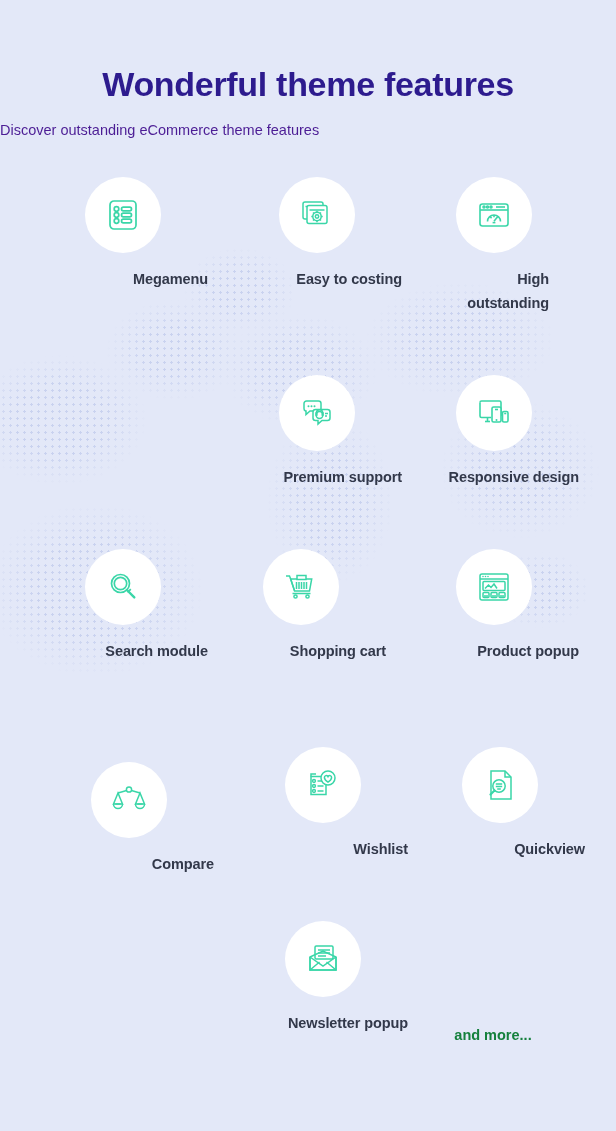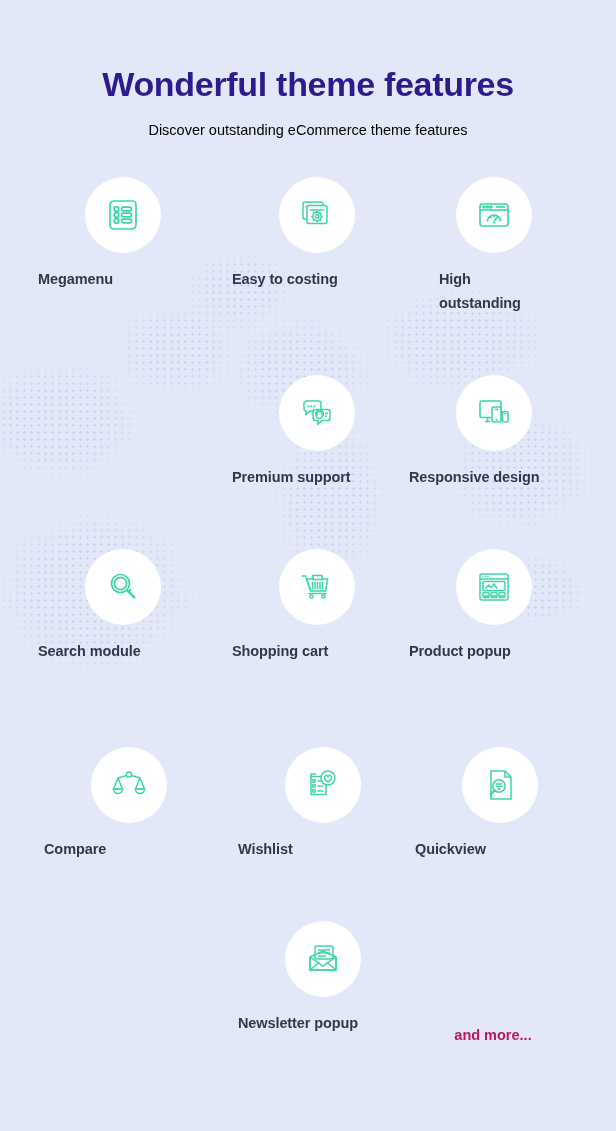--- a/index.html
+++ b/index.html
@@ -43,47 +43,46 @@
     text-align:center;
     color:#2d1b8e;
     font-size:34px;
     font-weight:700;
     letter-spacing:-0.3px;
     margin:0;
     padding-top:64px;
     line-height:40px;
   }
   .sub{
-    text-align:center;
-    color:#000000;
+    color:#4c1d95;
     font-size:14.5px;
     line-height:25px;
     margin:14px 0 0 0;
     font-weight:400;
   }
 
   .grid{position:relative;width:616px;height:900px;margin-top:6px;}
-  .cell{position:absolute;width:170px;text-align:left;}
+  .cell{position:absolute;width:170px;text-align:right;}
   .circle{
     width:76px;height:76px;border-radius:50%;
     background:#ffffff;
     margin:0 auto;
     display:flex;align-items:center;justify-content:center;
   }
   .label{
     margin-top:14px;
     color:#32384a;
     font-size:14.5px;
     font-weight:700;
     line-height:24px;
     letter-spacing:-0.1px;
   }
   .textonly{
     position:absolute;width:170px;text-align:center;
-    color:#be185d;font-size:14.5px;font-weight:700;
+    color:#15803d;font-size:14.5px;font-weight:700;
   }
   svg{display:block;}
 </style>
 </head>
 <body>
 
 <div class="dots"></div>
 
 <div class="wrap">
 
@@ -192,21 +191,21 @@
             <circle cx="17.5" cy="16.5" r="9"></circle>
             <circle cx="17.5" cy="16.5" r="6.2"></circle>
             <path d="M23.9 23l7.4 7.4" stroke-width="2.4" stroke-linecap="round"></path>
             <path d="M24.6 25.4l3.2-3.2"></path>
           </svg>
         </span>
       </div>
       <div class="label">Search module</div>
     </div>
 
-    <div class="cell" style="left:232px;top:400px;">
+    <div class="cell" style="left:216px;top:400px;">
       <div class="circle">
         <span>
           <svg width="40" height="40" viewBox="0 0 40 40" fill="none" stroke="#3ad6a8" stroke-width="1.5">
             <path d="M5 9h3.5l1.2 3"></path>
             <path d="M9.7 12h21l-2.2 12H13.6z"></path>
             <path d="M13.6 24l-4-12"></path>
             <path d="M11.5 26.5h18"></path>
             <circle cx="14.5" cy="29.5" r="1.6"></circle>
             <circle cx="26.5" cy="29.5" r="1.6"></circle>
             <rect x="16" y="8.5" width="9" height="4" fill="#fff"></rect>
@@ -229,21 +228,21 @@
             <rect x="9" y="25.5" width="6" height="5" rx="1"></rect>
             <rect x="17" y="25.5" width="6" height="5" rx="1"></rect>
             <rect x="25" y="25.5" width="6" height="5" rx="1"></rect>
             <path d="M10 29h4M18 29h4M26 29h4"></path>
           </svg>
         </span>
       </div>
       <div class="label">Product popup</div>
     </div>
 
-    <div class="cell" style="left:44px;top:598px;">
+    <div class="cell" style="left:44px;top:613px;">
       <div class="circle">
         <span>
           <svg width="40" height="40" viewBox="0 0 40 40" fill="none" stroke="#3ad6a8" stroke-width="1.5">
             <circle cx="20" cy="9.5" r="2.6"></circle>
             <path d="M17.6 10.5L9 13M22.4 10.5L31 13"></path>
             <path d="M9 13l-4.5 11h9z"></path>
             <path d="M31 13l-4.5 11h9z"></path>
             <path d="M4.5 24a4.5 4.5 0 0 0 9 0"></path>
             <path d="M26.5 24a4.5 4.5 0 0 0 9 0"></path>
             <path d="M6.3 24h5.4M28.3 24h5.4"></path>

